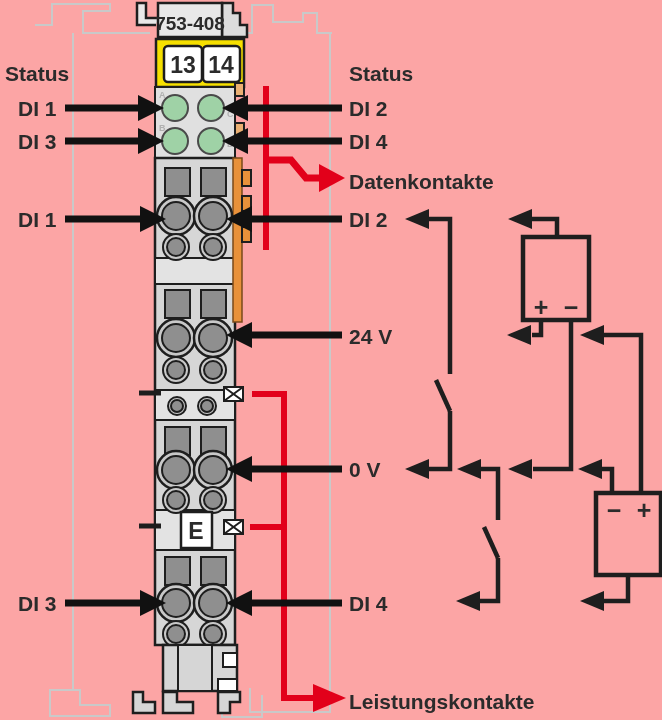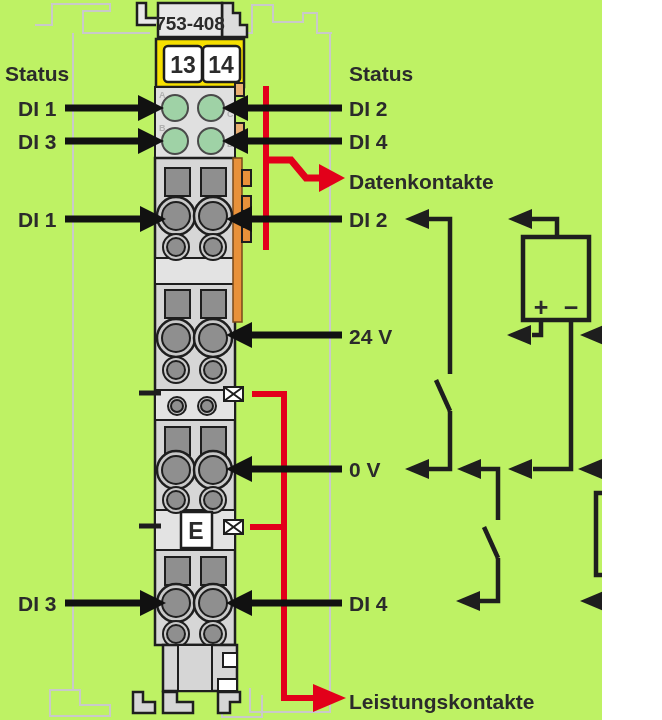--- a/index.html
+++ b/index.html
@@ -1,16 +1,16 @@
 <!DOCTYPE html>
 <html><head>
 <meta charset="utf-8">
 <style>
   html,body{margin:0;padding:0;background:#ffffff;}
-  .stage{position:relative;width:602px;height:720px;background:#bef264;overflow:hidden;}
+  .stage{position:relative;width:662px;height:720px;background:#fca5a5;overflow:hidden;}
   svg text{font-family:"Liberation Sans","DejaVu Sans",sans-serif;font-weight:700;fill:#2b2b2b;}
   .t21{font-size:21px;}
   .t19{font-size:19px;}
   .t23{font-size:23px;}
   .t25{font-size:25px;}
   .t9{font-size:9px;fill:#b0b0b0;}
   .ghost{fill:none;stroke:#c9c9c9;stroke-width:2;}
   .oln{stroke:#1e1e1e;stroke-width:2.5;}
   .thin{stroke:#1e1e1e;stroke-width:2;}
   .wire{fill:none;stroke:#1e1e1e;stroke-width:4.5;stroke-linejoin:miter;}

